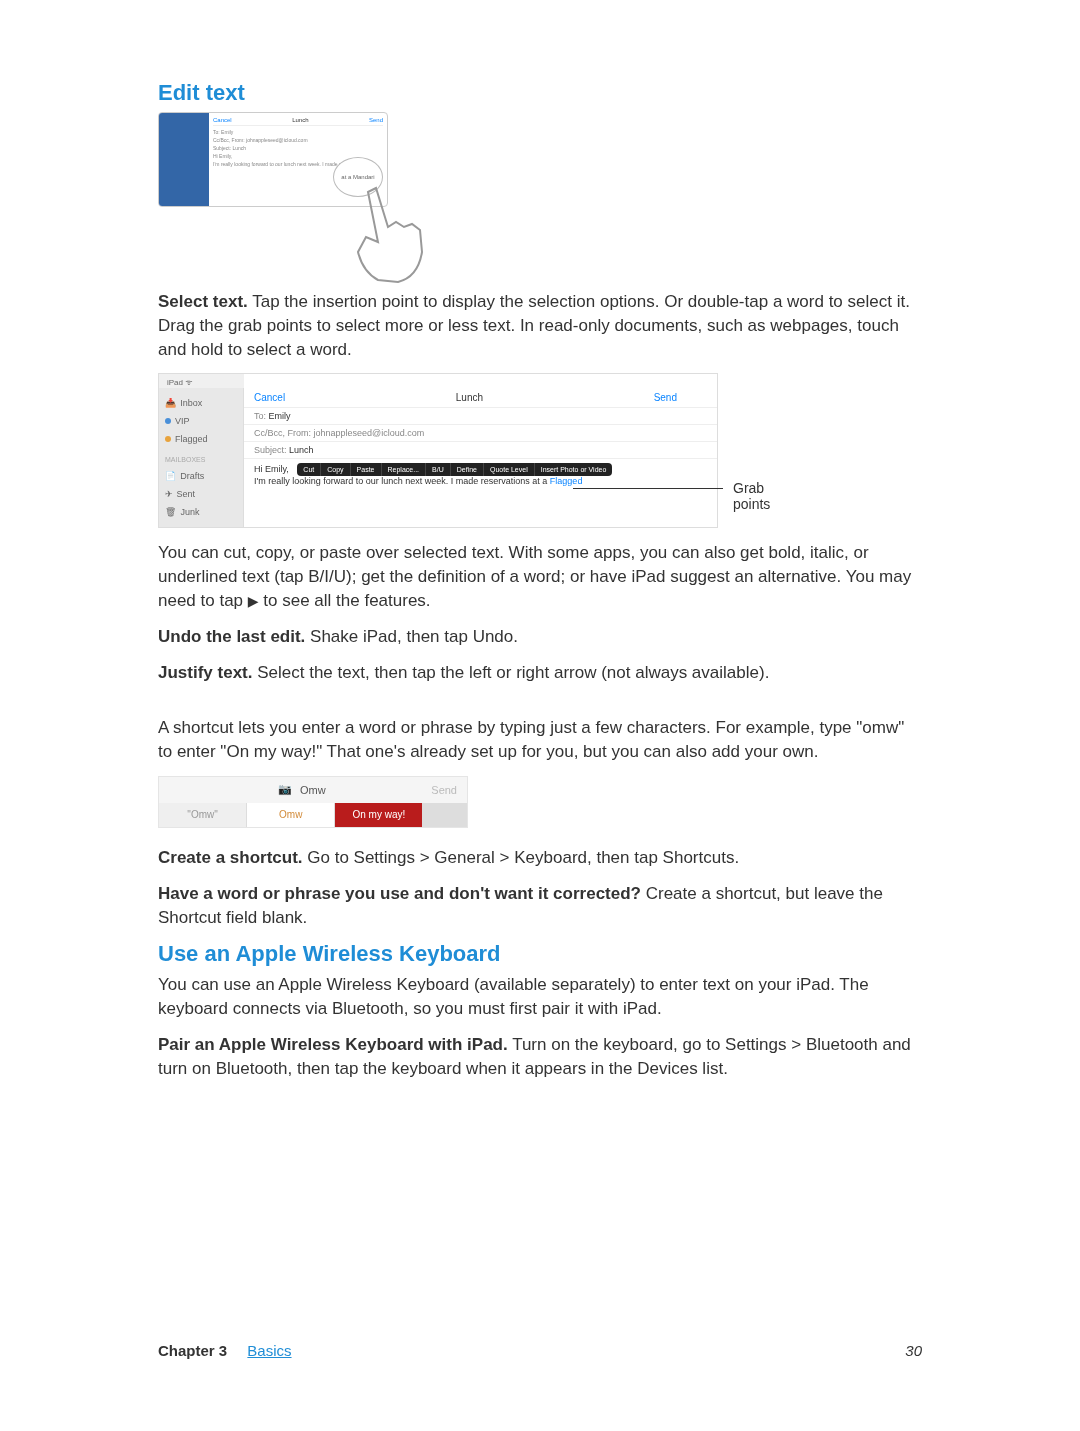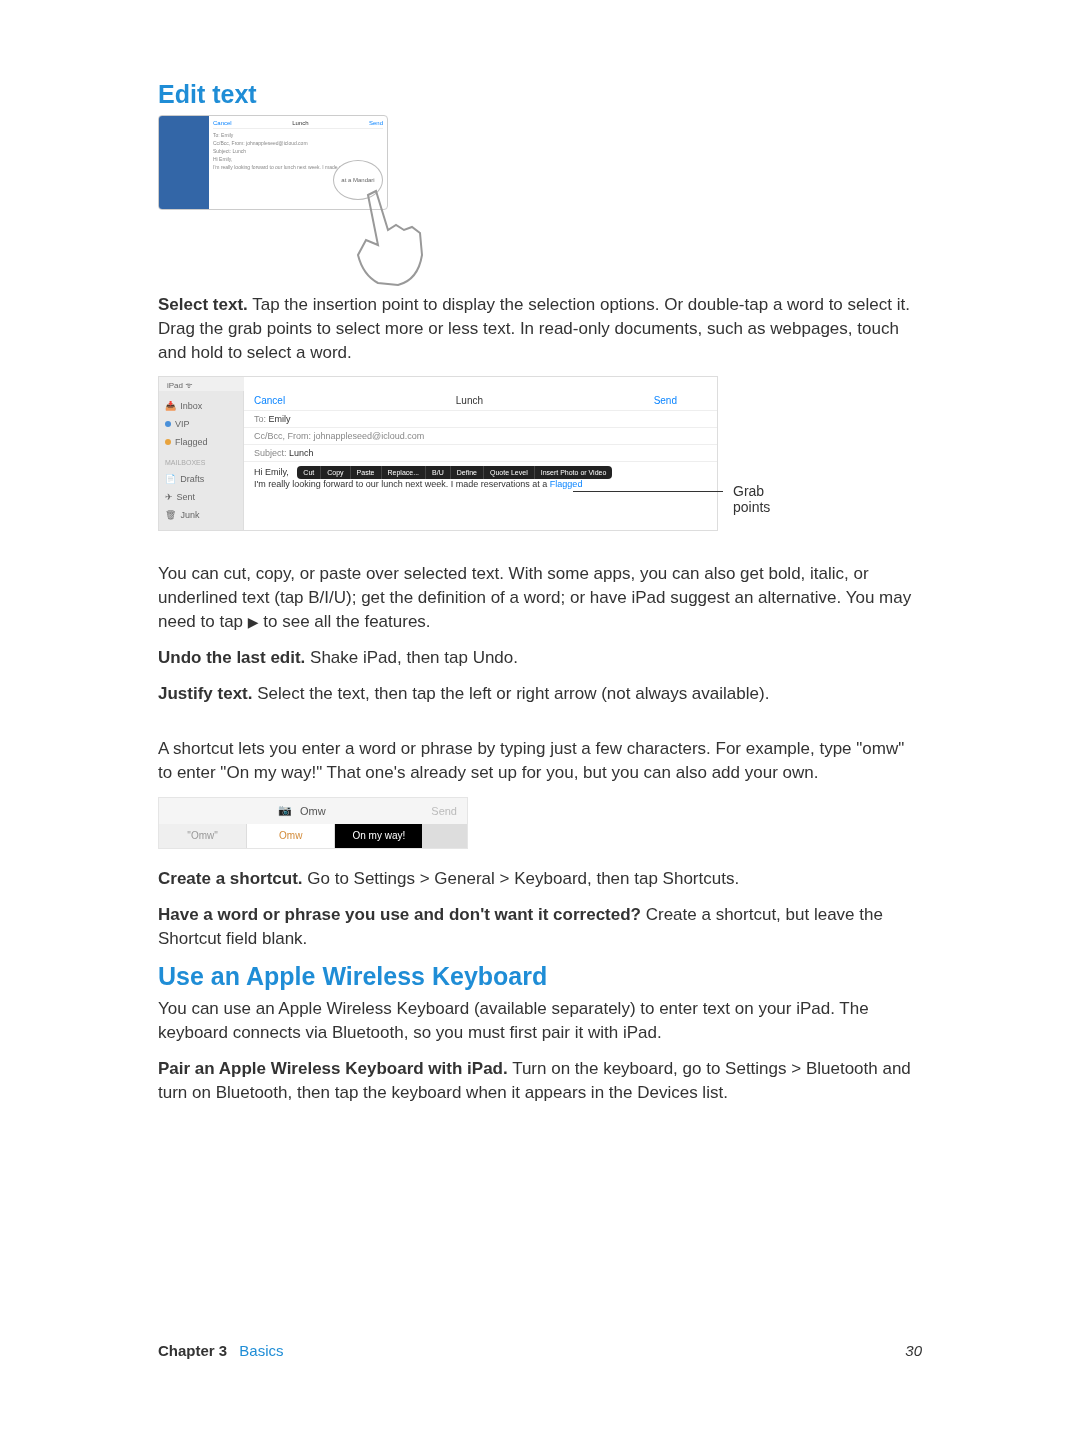--- a/index.html
+++ b/index.html
@@ -9,21 +9,21 @@
       width: 1080px;
       height: 1431px;
       position: relative;
       color: #333;
     }
     .content {
       padding: 80px 158px 40px 158px;
     }
     .section-heading {
       color: #1f8dd6;
-      font-size: 25px;
+      font-size: 22px;
       font-weight: 600;
       margin-bottom: 6px;
     }
     .para {
       font-size: 17px;
       line-height: 1.4;
       margin-bottom: 12px;
       color: #333;
     }
     .bold { font-weight: 600; }
@@ -81,21 +81,21 @@
     }
     .hand-svg {
       position: absolute;
       top: 70px;
       left: 180px;
       width: 120px;
       height: 110px;
     }
     .image-placeholder2 {
       width: 560px;
-      margin: 6px 0 31px 0;
+      margin: 6px 0 13px 0;
       position: relative;
       border-radius: 25px;
     }
     .ipad-screenshot2 {
       width: 560px;
       height: 155px;
       border: 1px solid #ddd;
       display: flex;
       background: #f7f7f7;
       font-size: 10px;
@@ -221,34 +221,34 @@
       flex: 1;
       display: flex;
       align-items: center;
       justify-content: center;
       font-size: 10px;
       border-right: 1px solid #ddd;
     }
     .kb-row2 > div:last-child { border-right: none; flex: 0.5; }
     .kb-sug1 { color: #999; background: #efefef; }
     .kb-sug2 { color: #d28b3a; background: #fff; }
-    .kb-sug3 { color: #fff; background: #000000; }
+    .kb-sug3 { color: #fff; background: #b91c1c; }
     .kb-sug4 { background: #ddd; }
     .footer {
       position: absolute;
       bottom: 72px;
       left: 158px;
       right: 158px;
       display: flex;
       justify-content: space-between;
       font-size: 15px;
     }
     .footer .chapter { color: #333; }
     .footer .chapter-num { font-weight: 600; }
-    .footer .chapter-name { color: #1f8dd6; margin-left: 8px; }
+    .footer .chapter-name { color: #1f8dd6; margin-left: 16px; text-decoration: underline; }
     .footer .page-num { color: #333; font-weight: 500; font-style: italic; }
     .icon-stroke { stroke: #999; stroke-width: 2; fill: none; }
   </style>
 </head>
 <body>
 
 <div class="content">
 
   <h2 class="section-heading">Edit text</h2>
 

